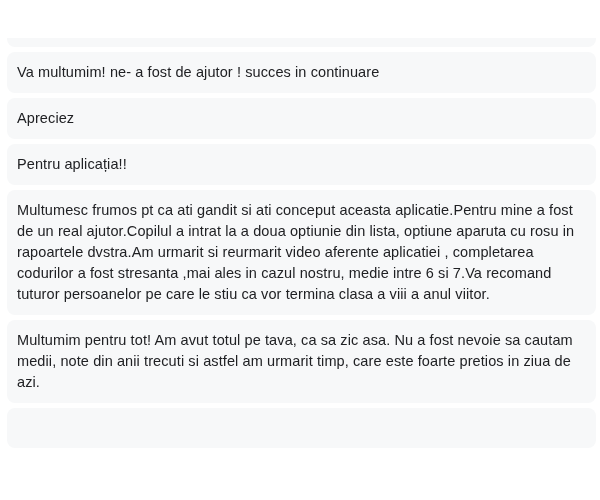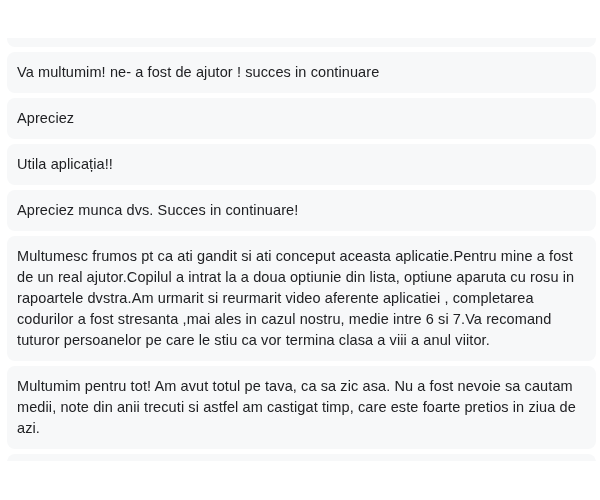--- a/index.html
+++ b/index.html
@@ -60,33 +60,30 @@
 
     <div class="review-card">
       <span class="review-text">Va multumim! ne- a fost de ajutor ! succes in continuare</span>
     </div>
 
     <div class="review-card">
       <span class="review-text">Apreciez</span>
     </div>
 
     <div class="review-card">
-      <span class="review-text">Utila aplicația!!</span>
+      <span class="review-text">Pentru aplicația!!</span>
     </div>
 
-    <div class="review-card">
-      <span class="review-text">Apreciez munca dvs. Succes in continuare!</span>
-    </div>
 
     <div class="review-card">
       <span class="review-text">Multumesc frumos pt ca ati gandit si ati conceput aceasta aplicatie.Pentru mine a fost de un real ajutor.Copilul a intrat la a doua optiunie din lista, optiune aparuta cu rosu in rapoartele dvstra.Am urmarit si reurmarit video aferente aplicatiei , completarea codurilor a fost stresanta ,mai ales in cazul nostru, medie intre 6 si 7.Va recomand tuturor persoanelor pe care le stiu ca vor termina clasa a viii a anul viitor.</span>
     </div>
 
     <div class="review-card">
-      <span class="review-text">Multumim pentru tot! Am avut totul pe tava, ca sa zic asa. Nu a fost nevoie sa cautam medii, note din anii trecuti si astfel am castigat timp, care este foarte pretios in ziua de azi.</span>
+      <span class="review-text">Multumim pentru tot! Am avut totul pe tava, ca sa zic asa. Nu a fost nevoie sa cautam medii, note din anii trecuti si astfel am urmarit timp, care este foarte pretios in ziua de azi.</span>
     </div>
 
     <div class="review-card partial-bottom">
       <span class="review-text"></span>
     </div>
 
   </div>
 </div>
 
 </body></html>

